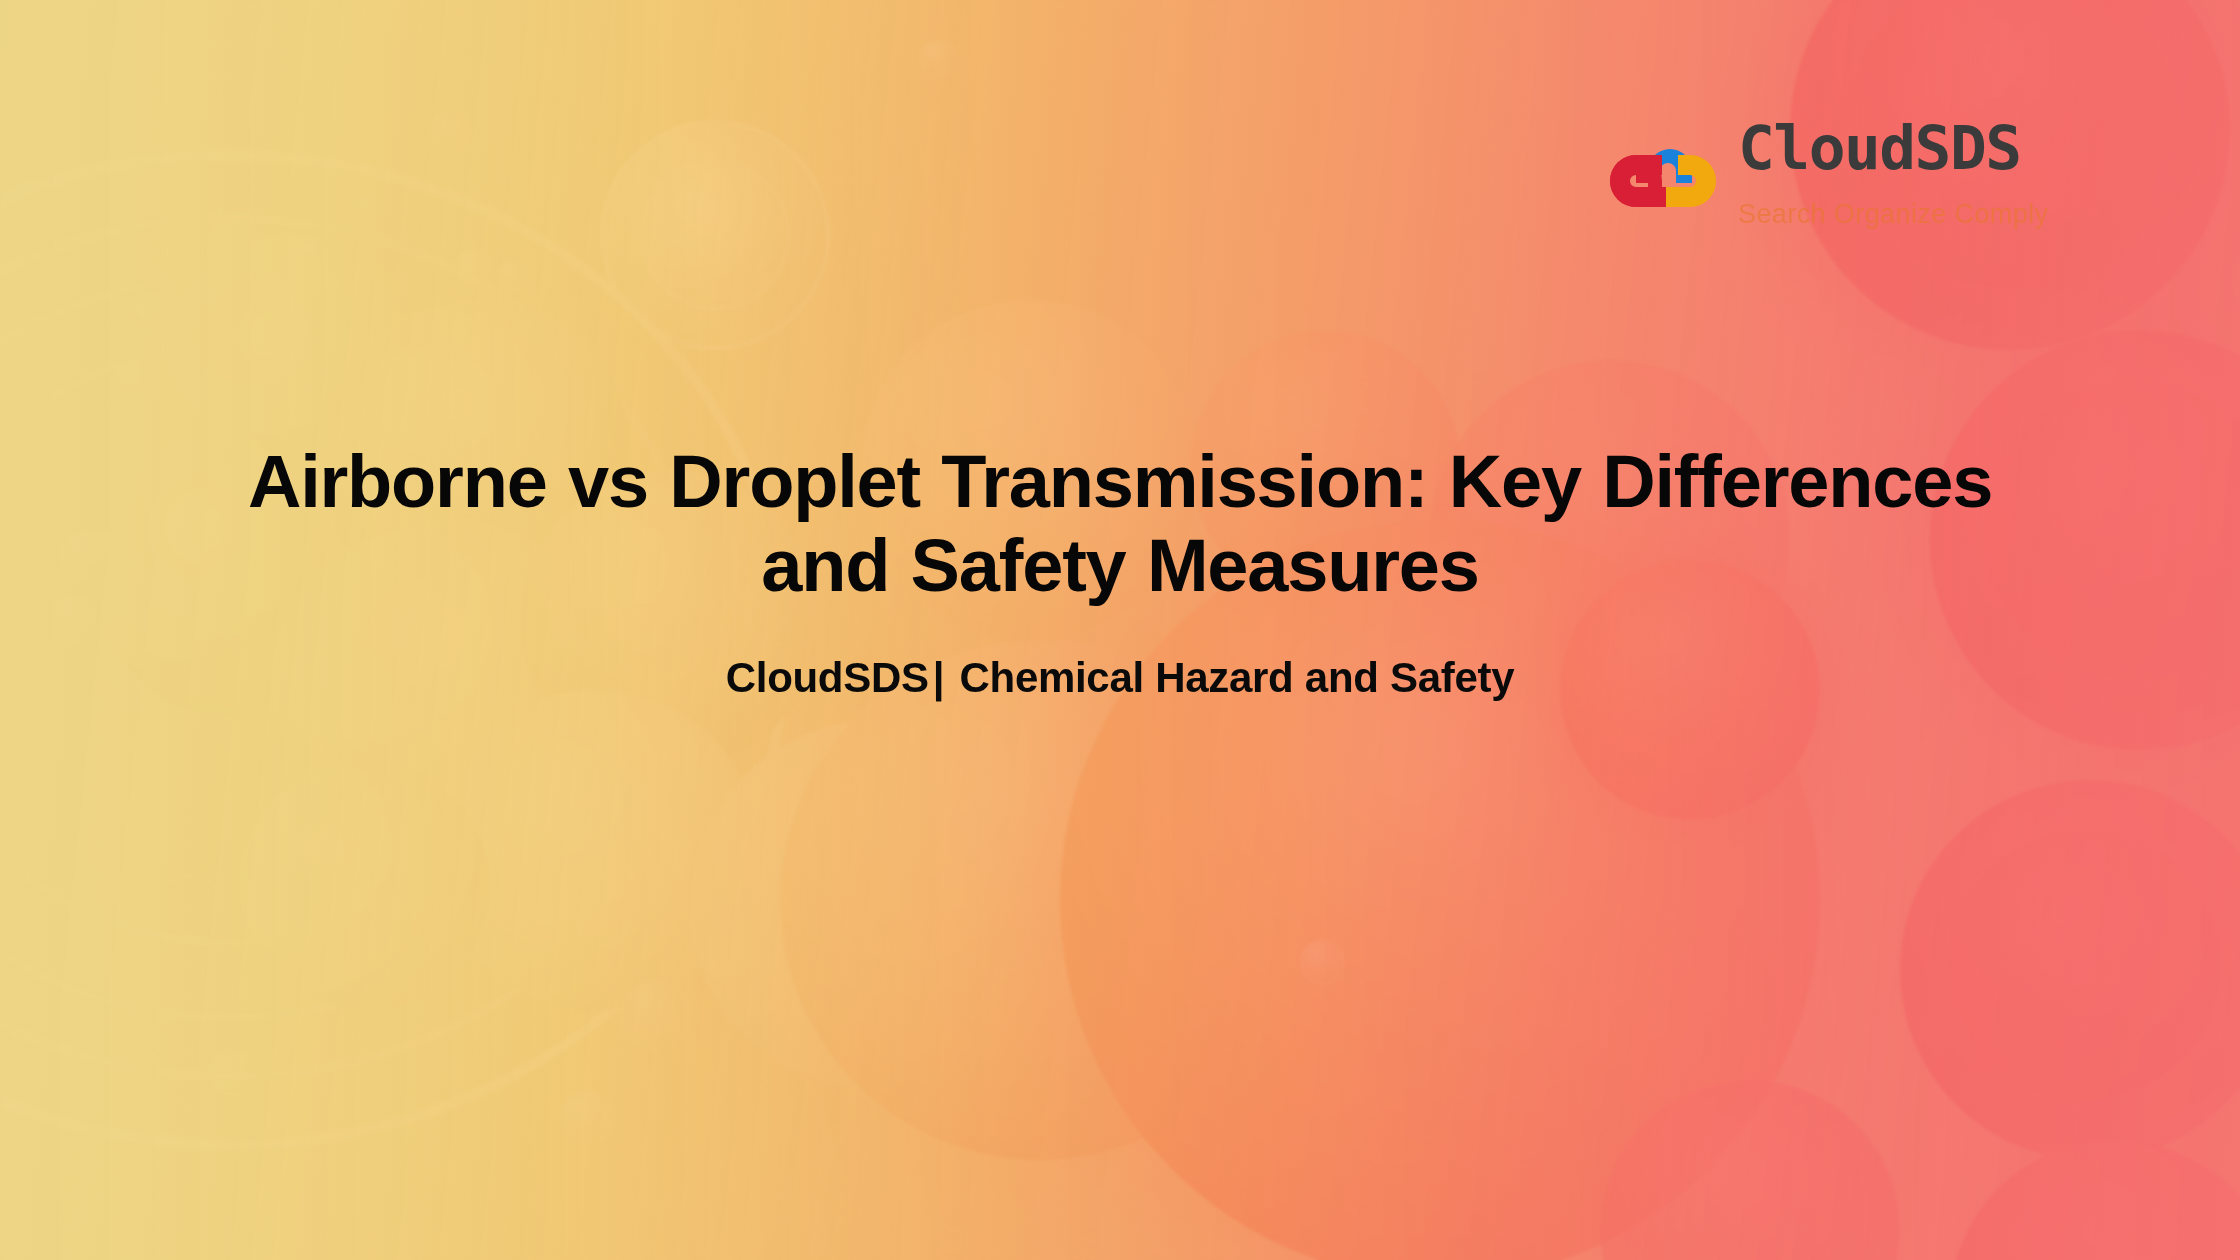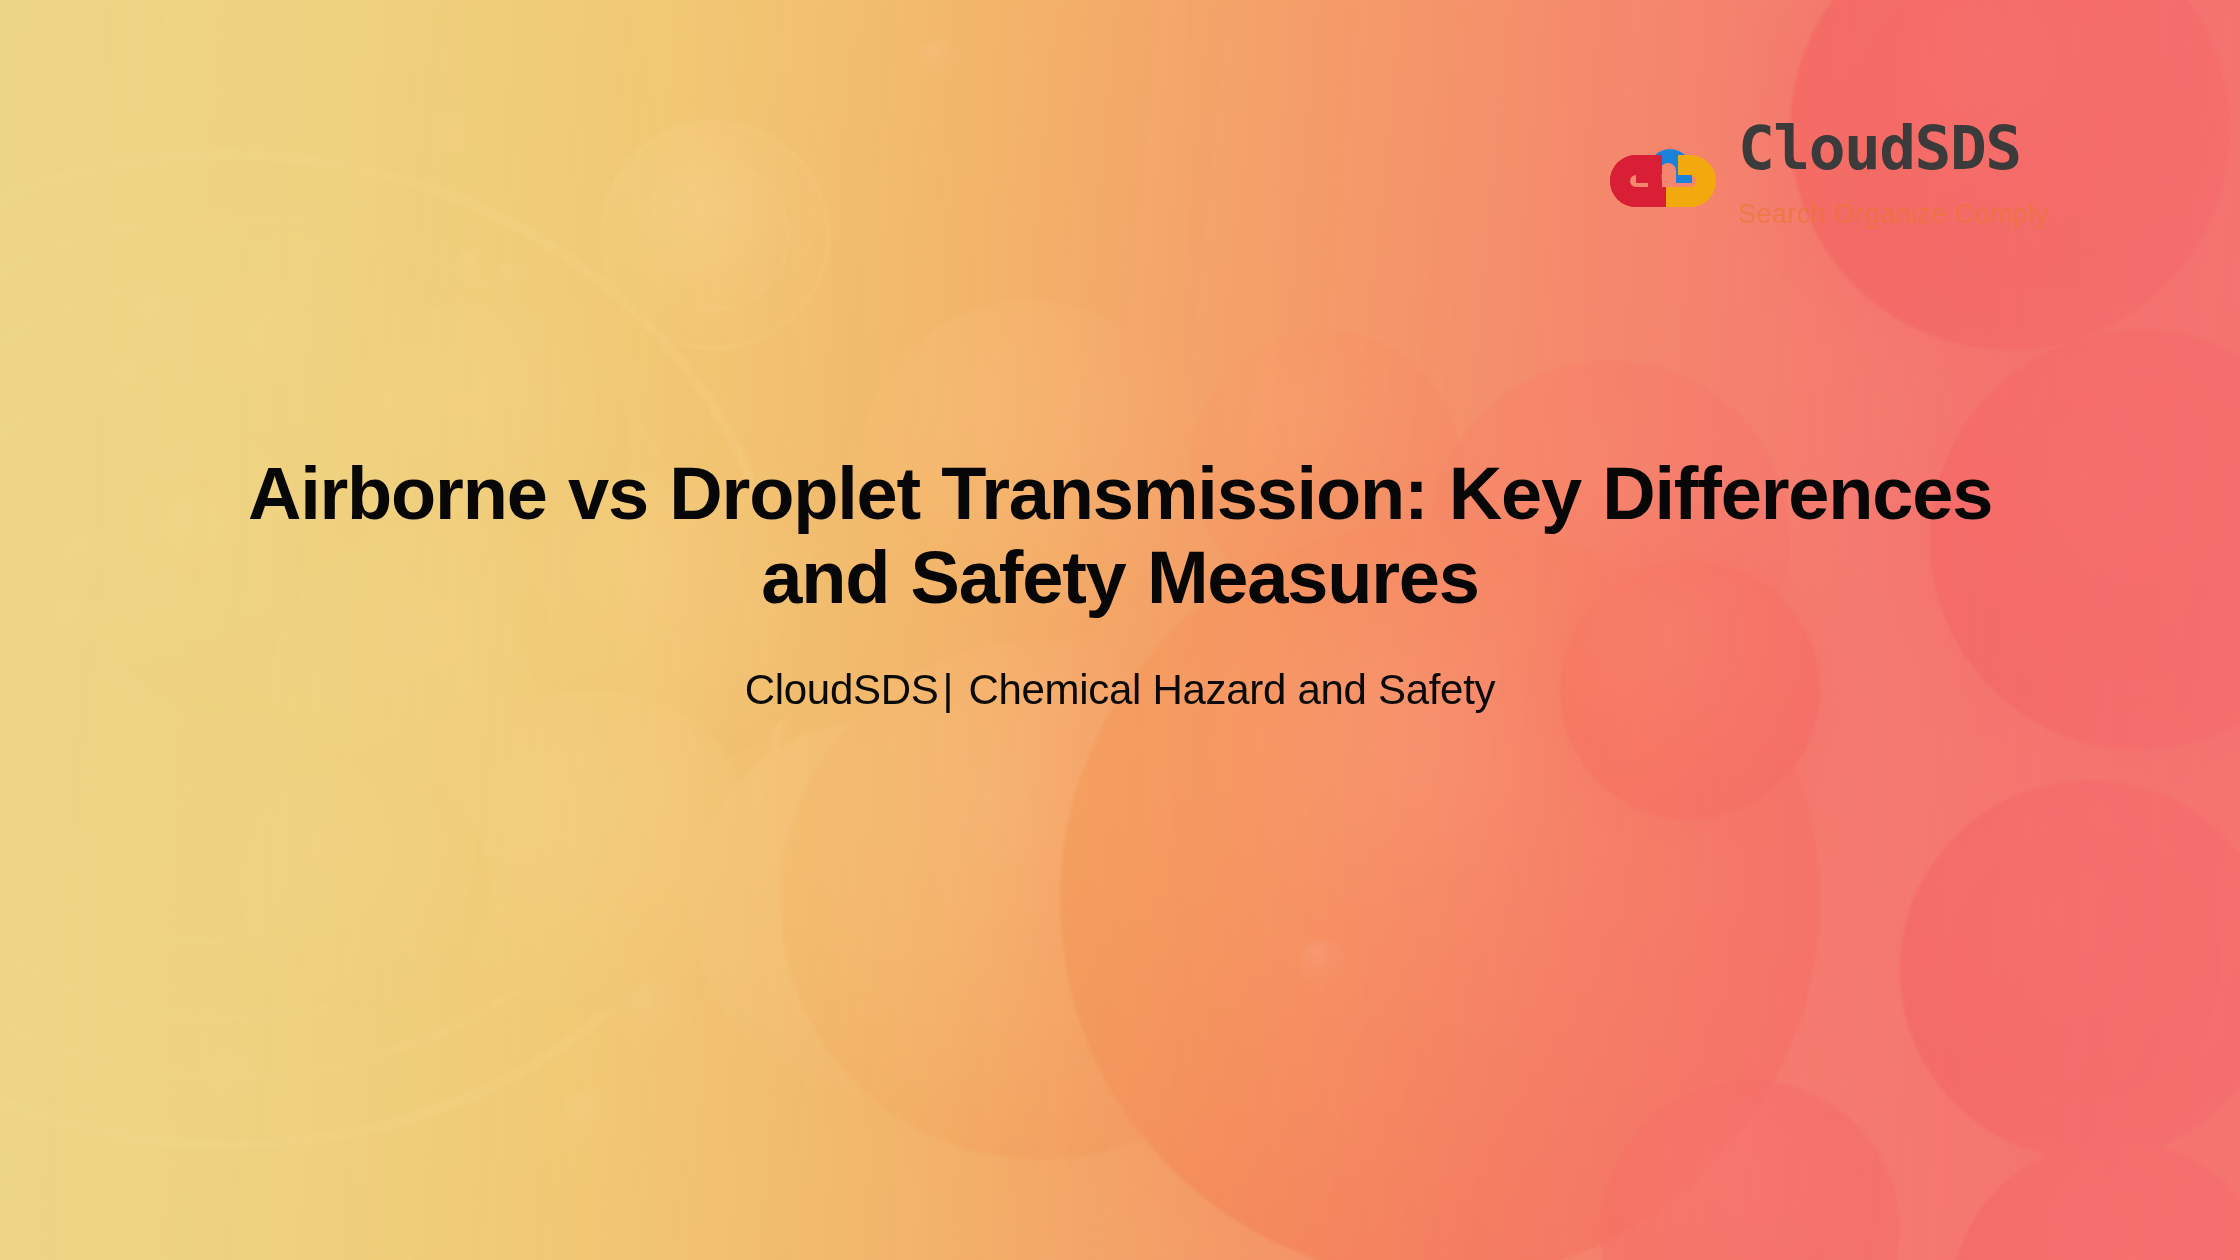--- a/index.html
+++ b/index.html
@@ -208,39 +208,39 @@
     color:#e8762f;
     opacity:.62;
     margin-top:24px;
     white-space:nowrap;
   }
 
   
   .copy{
     position:absolute;
     left:0; right:0;
-    top:452px;
+    top:440px;
     text-align:center;
     padding:0 96px;
   }
   .headline{
     font-family:"Liberation Sans", sans-serif;
     font-weight:700;
     font-size:74px;
     line-height:1.14;
     letter-spacing:-1.2px;
     color:#070707;
     max-width:1810px;
     margin:0 auto;
     word-spacing:2px;
   }
   .subhead{
     margin-top:44px;
     font-family:"Liberation Sans", sans-serif;
-    font-weight:400;
+    font-weight:700;
     font-size:42px;
     line-height:1.2;
     letter-spacing:-.3px;
     color:#0a0a0a;
   }
   .subhead .sep{ padding:0 4px; }
 </style>
 </head>
 <body>
 

